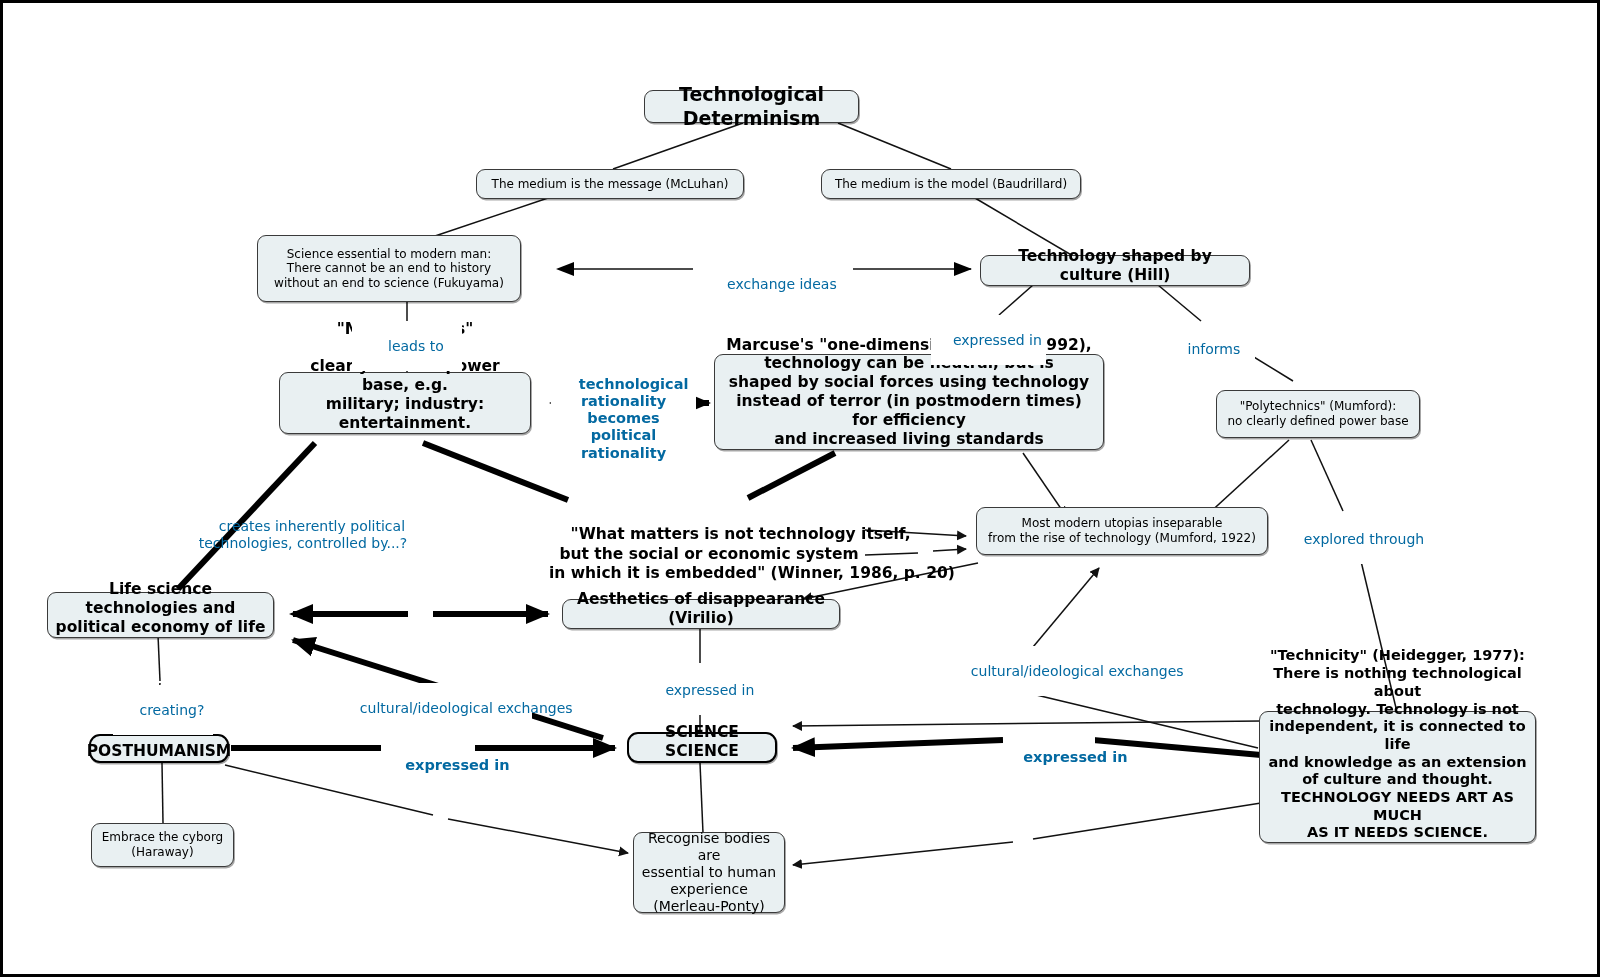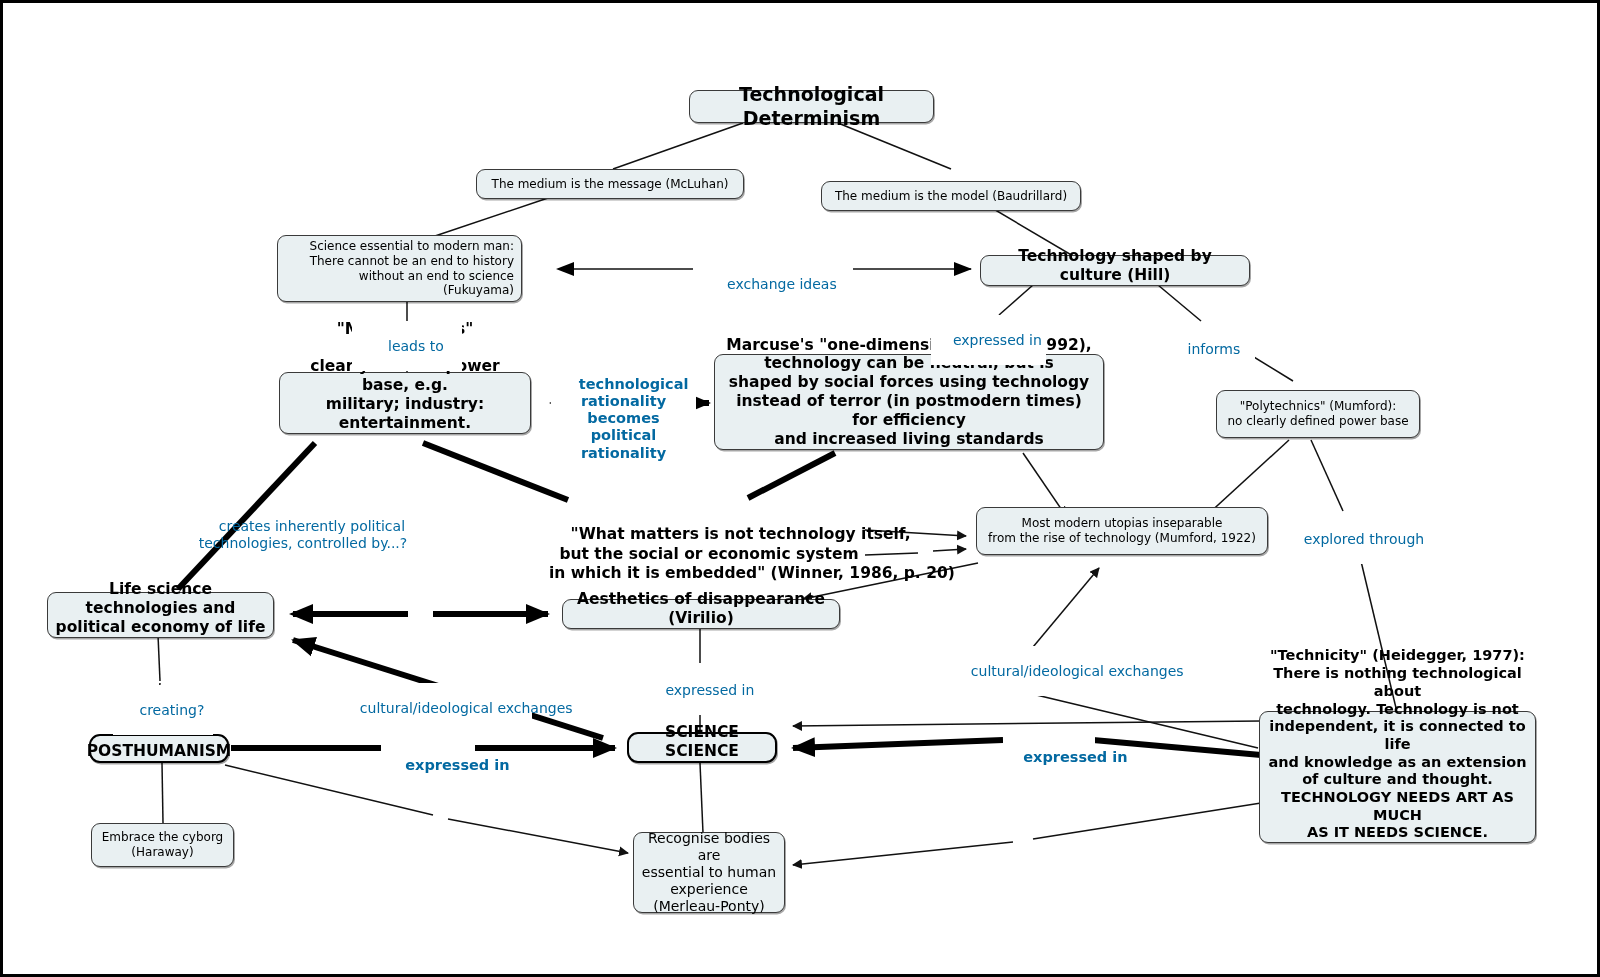--- a/index.html
+++ b/index.html
@@ -125,33 +125,33 @@
       <line x1="600" y1="735" x2="290" y2="637" marker-end="url(#ah-thick)"></line>
 
       <line x1="228" y1="745" x2="378" y2="745"></line>
       <line x1="472" y1="745" x2="612" y2="745" marker-end="url(#ah-thick)"></line>
 
       <line x1="1258" y1="752" x2="1090" y2="737"></line>
       <line x1="1000" y1="737" x2="790" y2="745" marker-end="url(#ah-thick)"></line>
     </g>
   </svg>
 
-  <div class="node title-node" style="left:686px;top:87px;width:245px;height:33px;">
+  <div class="node title-node" style="left:641px;top:87px;width:215px;height:33px;">
     <span>Technological Determinism</span>
   </div>
 
   <div class="node n-plain" style="left:473px;top:166px;width:268px;height:30px;">
     <span>The medium is the message (McLuhan)</span>
   </div>
 
-  <div class="node n-plain" style="left:818px;top:166px;width:260px;height:30px;margin-top:12px;">
+  <div class="node n-plain" style="left:818px;top:166px;width:260px;height:30px;">
     <span>The medium is the model (Baudrillard)</span>
   </div>
 
-  <div class="node n-plain multiline" style="left:274px;top:232px;width:245px;height:67px;white-space:pre-line;text-align:right;">
+  <div class="node n-plain multiline" style="left:254px;top:232px;width:264px;height:67px;white-space:pre-line;">
     <span>Science essential to modern man:
 There cannot be an end to history
 without an end to science (Fukuyama)</span>
   </div>
 
   <div class="node n-bold" style="left:977px;top:252px;width:270px;height:31px;">
     <span>Technology shaped by culture (Hill)</span>
   </div>
 
   <div class="node n-bold" style="left:276px;top:369px;width:252px;height:62px;white-space:pre-line;">

